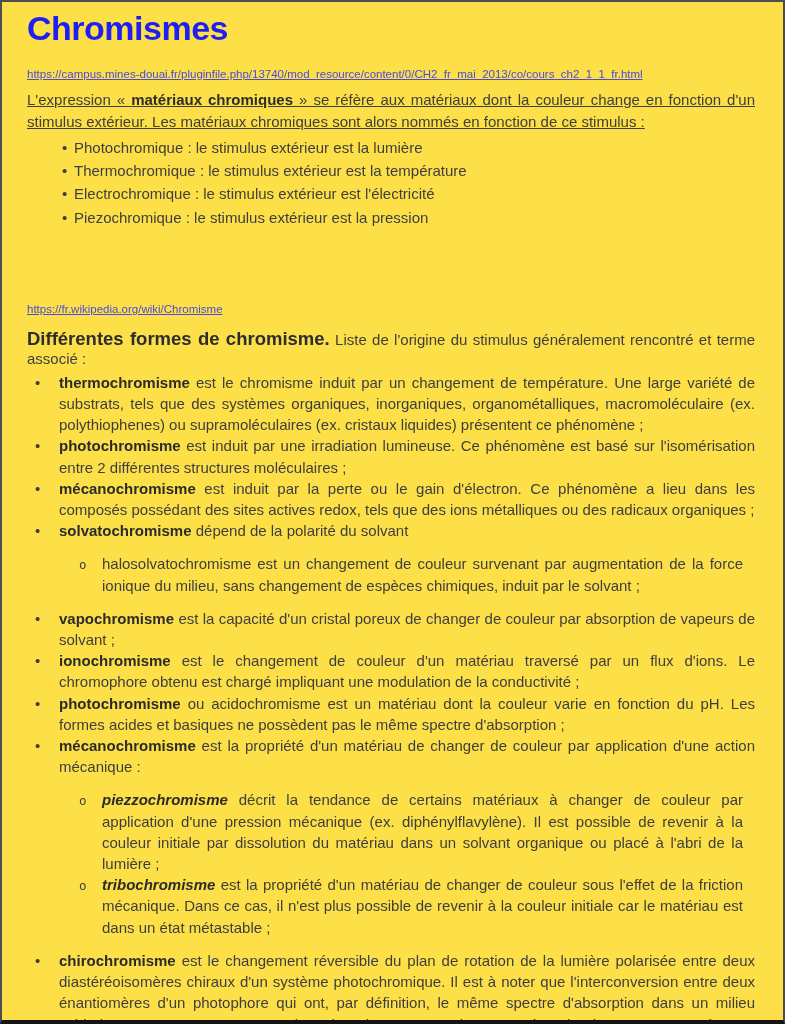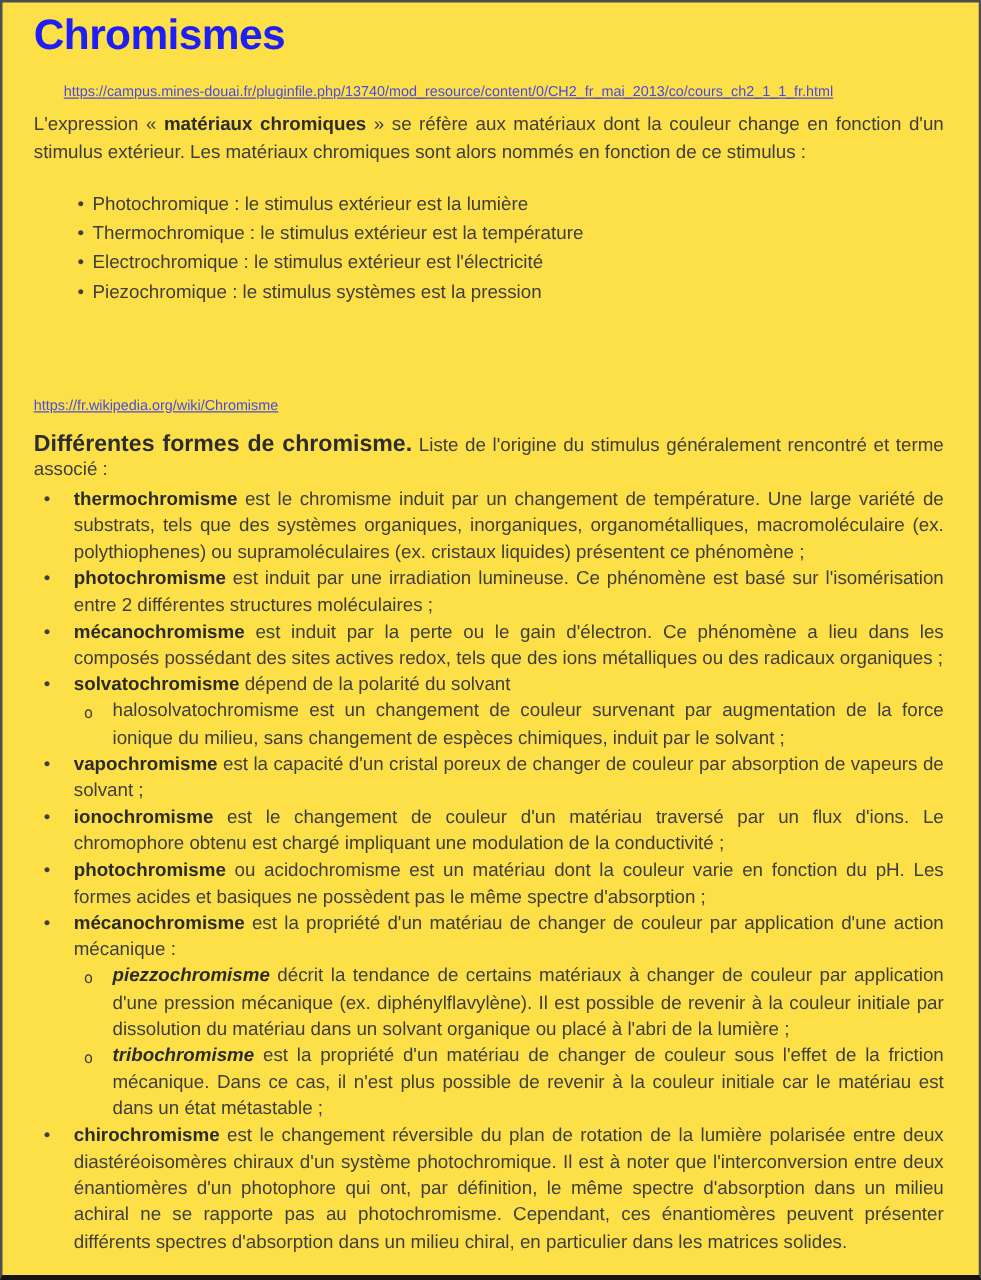--- a/index.html
+++ b/index.html
@@ -27,24 +27,25 @@
   }
   a.src-link {
     display: inline-block;
     font-size: 11.5px;
     line-height: 14px;
     color: #4a4ae0;
     text-decoration: underline;
     word-break: break-all;
   }
   p.intro {
-    margin: 7px 0 20px 0;
+    margin: 7px 0 4px 0;
     font-size: 15px;
     line-height: 21.5px;
     text-align: justify;
+    text-decoration: underline;
   }
   p.intro b { color: #2d2d2d; }
   ul.simple-list {
     list-style: none;
     margin: 2px 0 0 0;
     padding: 0 0 0 47px;
     font-size: 15px;
     line-height: 23.2px;
   }
   ul.simple-list li { position: relative; }
@@ -76,48 +77,48 @@
   ul.main-list > li::before {
     content: "\2022";
     position: absolute;
     left: -24px;
     top: 0;
   }
   ul.main-list b { color: #2b2b2b; }
   ul.main-list b.italic { font-style: italic; }
   ul.sub-list {
     list-style: none;
-    margin: 0;
+    margin: 12px;
     padding: 0 0 0 31px;
   }
   ul.sub-list > li::before {
     content: "o";
     position: absolute;
     left: -23px;
     top: 0.5px;
     font-family: "DejaVu Sans Mono", monospace;
     font-size: 12.5px;
   }
 </style>
 </head>
 <body>
 
 <div class="page" style="color: rgb(62, 62, 62);">
 
   <h1 class="doc-title" style="color: rgb(30, 30, 245);">Chromismes</h1>
 
-  <a class="src-link" href="#" style="color: rgb(74, 74, 224); margin-left: 24px;">https://campus.mines-douai.fr/pluginfile.php/13740/mod_resource/content/0/CH2_fr_mai_2013/co/cours_ch2_1_1_fr.html</a>
+  <a class="src-link" href="#" style="color: rgb(74, 74, 224);">https://campus.mines-douai.fr/pluginfile.php/13740/mod_resource/content/0/CH2_fr_mai_2013/co/cours_ch2_1_1_fr.html</a>
 
   <p class="intro"><span>L'expression « </span><b>matériaux chromiques</b><span> » se réfère aux matériaux dont la couleur change en fonction d'un stimulus extérieur. Les matériaux chromiques sont alors nommés en fonction de ce stimulus :</span></p>
 
   <ul class="simple-list">
       <li>Photochromique : le stimulus extérieur est la lumière</li>
       <li>Thermochromique : le stimulus extérieur est la température</li>
       <li>Electrochromique : le stimulus extérieur est l'électricité</li>
-      <li>Piezochromique : le stimulus systèmes est la pression</li>
+      <li>Piezochromique : le stimulus extérieur est la pression</li>
     </ul>
 
   <div class="wiki-block">
     <a class="src-link" href="#" style="color: rgb(74, 74, 224); margin-top: 32px;">https://fr.wikipedia.org/wiki/Chromisme</a>
 
     <p class="section-heading"><b class="hd">Différentes formes de chromisme.</b><span> Liste de l'origine du stimulus généralement rencontré et terme associé :</span></p>
 
     <ul class="main-list">
         <li><b>thermochromisme</b> est le chromisme induit par un changement de température. Une large variété de substrats, tels que des systèmes organiques, inorganiques, organométalliques, macromoléculaire (ex. polythiophenes) ou supramoléculaires (ex. cristaux liquides) présentent ce phénomène ;</li>
         <li><b>photochromisme</b> est induit par une irradiation lumineuse. Ce phénomène est basé sur l'isomérisation entre 2 différentes structures moléculaires ;</li>

